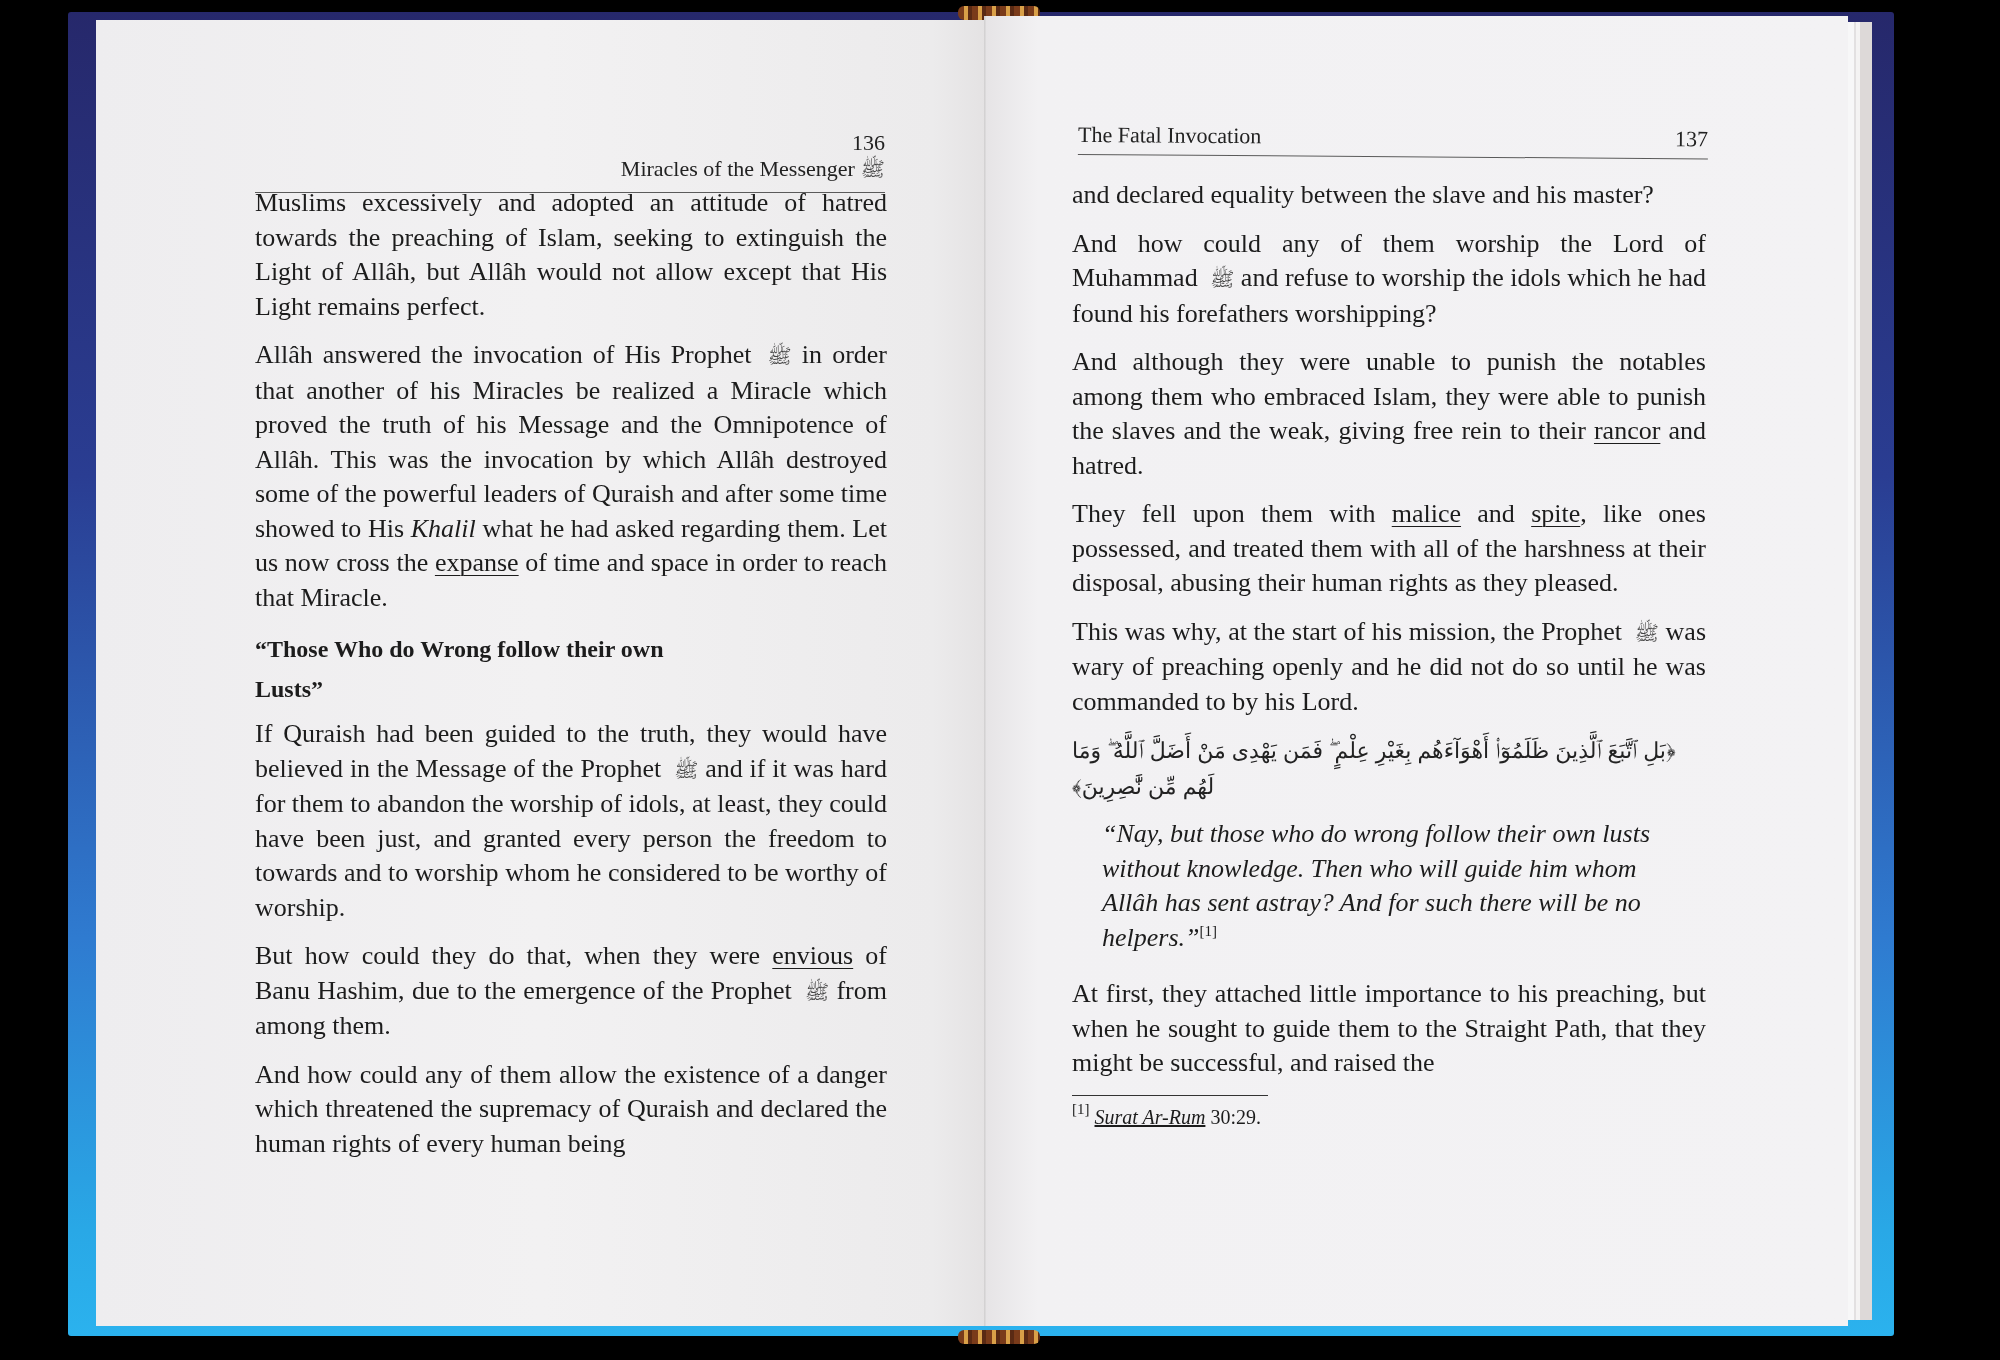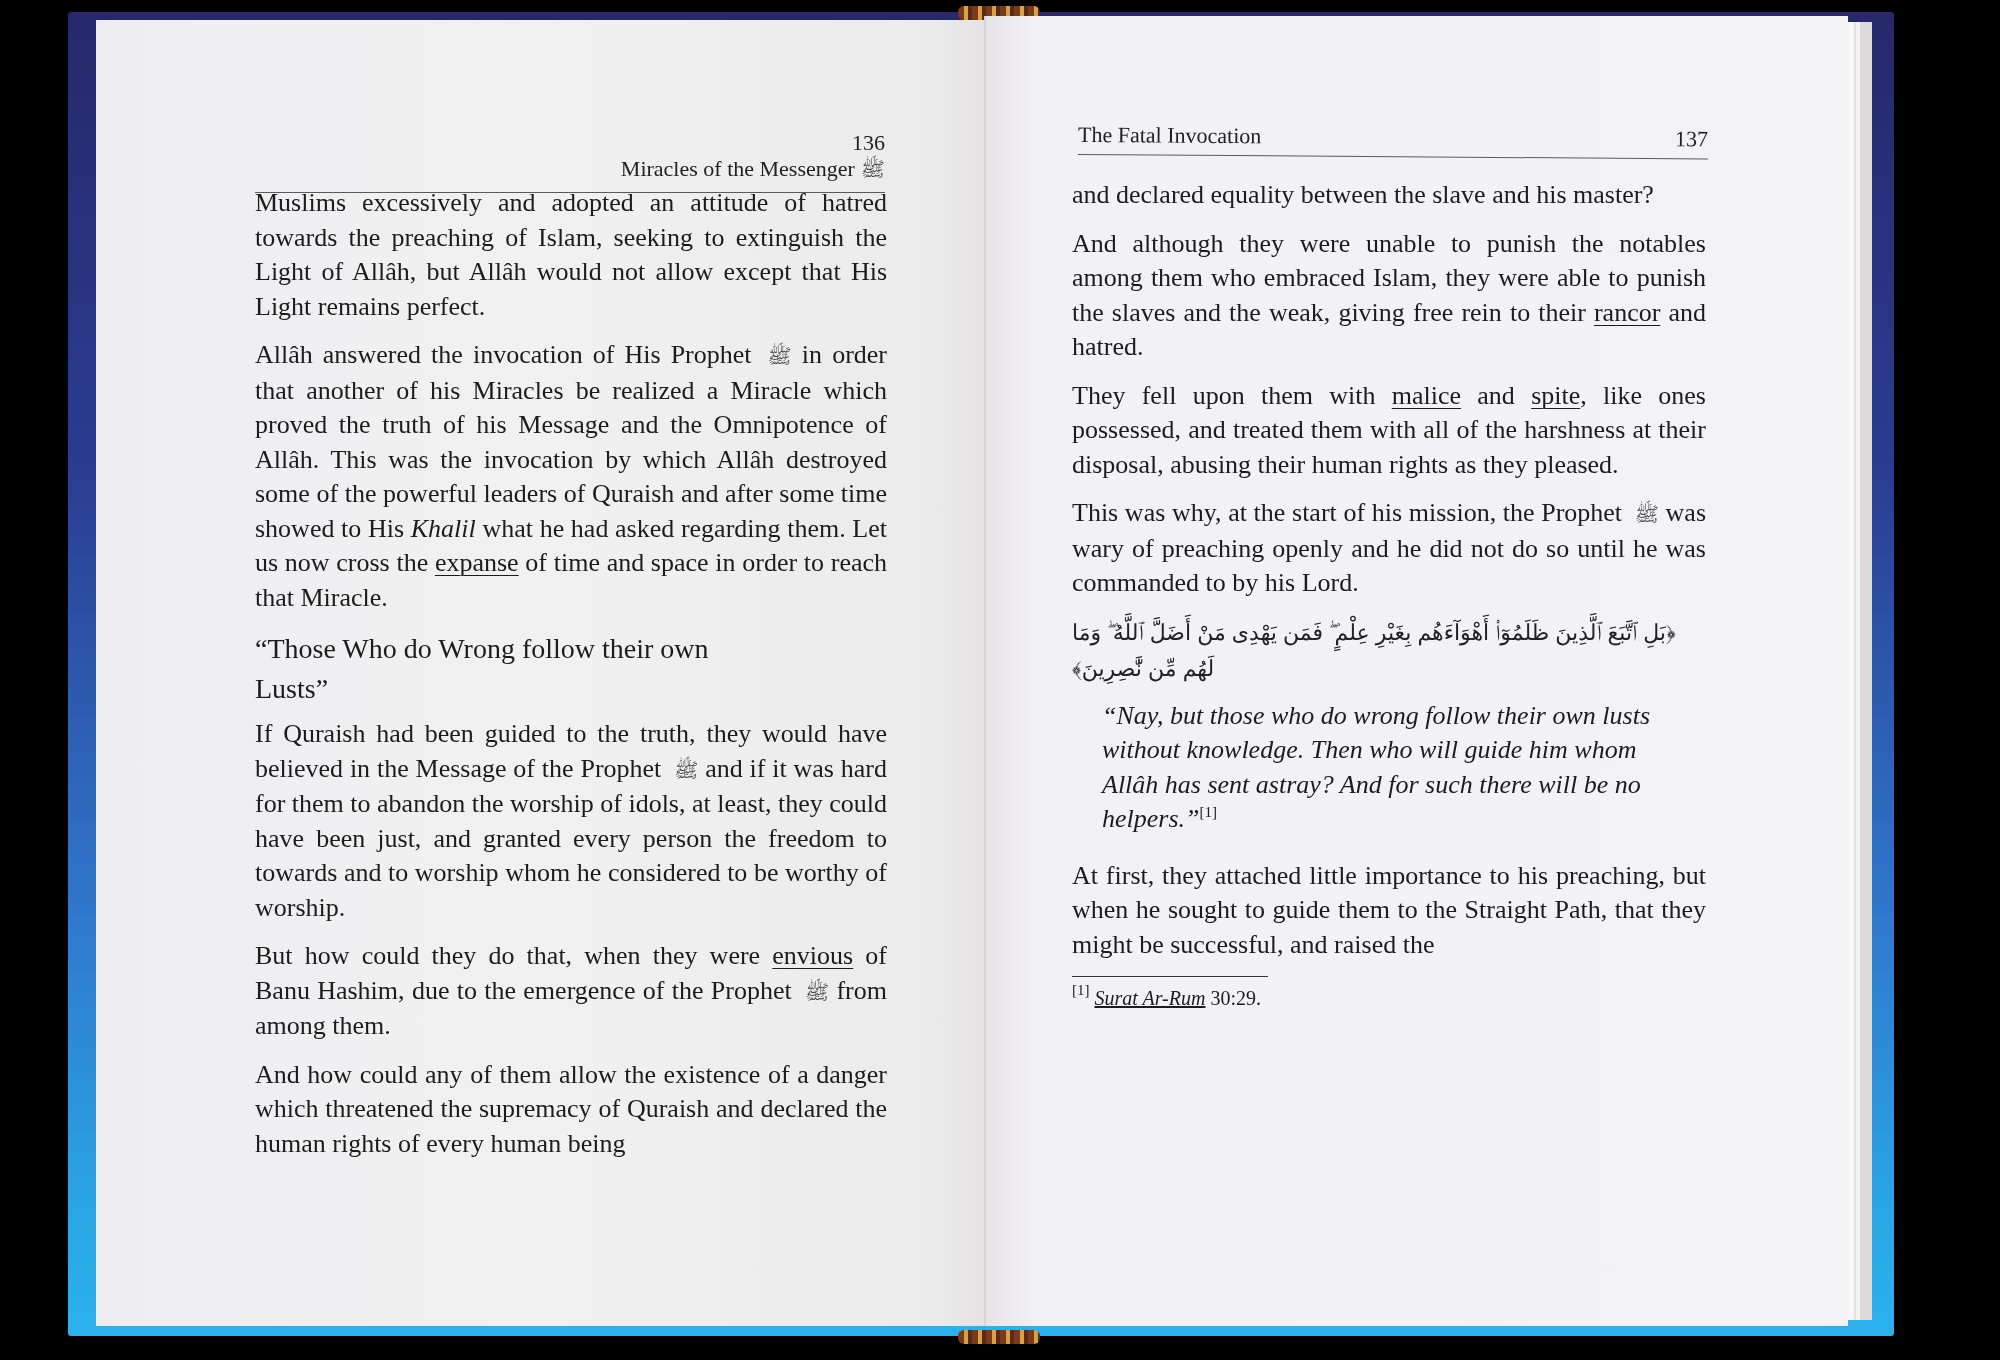--- a/index.html
+++ b/index.html
@@ -44,21 +44,21 @@
   }
   .left .header { left: 159px; top: 110px; width: 630px; flex-direction: column; }
   .right .header { left: 92px; top: 106px; width: 630px; transform: rotate(0.4deg); transform-origin: left; }
   .seal { font-size: 20px; margin-left: 6px; color: #444; }
   .col { position: absolute; font-size: 26px; line-height: 34.5px; text-align: justify; }
   .left .col { left: 159px; top: 166px; width: 632px; }
   .right .col { left: 86px; top: 162px; width: 634px; }
   .col p { margin: 0 0 14px 0; }
   .u { text-decoration: underline; text-underline-offset: 4px; text-decoration-thickness: 1px; }
   h3 {
-    font-size: 28px; font-weight: normal; margin: 14px 0 8px 0; line-height: 40px;
+    font-size: 24px; font-weight: bold; margin: 14px 0 8px 0; line-height: 40px;
     text-align: left; width: 480px;
   }
   .arabic {
     direction: rtl; text-align: left; font-family: Liberation Sans, sans-serif;
     font-size: 22px; line-height: 36px; margin: 14px 0 12px 0; color: #222;
   }
   .quote { font-style: italic; margin: 6px 24px 22px 30px !important; text-align: left; }
   sup { font-size: 15px; font-style: normal; vertical-align: 10px; line-height: 0; }
   .footnote-rule { width: 196px; border-top: 1.5px solid #333; margin: 10px 0 8px 0; }
   .footnote { font-size: 20px; line-height: 26px; }
@@ -101,20 +101,23 @@
 
 <div class="page right">
   <div class="header">
     <span>The Fatal Invocation</span>
     <span>137</span>
   </div>
 
   <div class="col">
     <p>and declared equality between the slave and his master?</p>
     <p>
+      <span>And how could any of them worship the Lord of Muhammad </span><span class="seal">ﷺ</span><span> and refuse to worship the idols which he had found his forefathers worshipping?</span>
+    </p>
+    <p>
       <span>And although they were unable to punish the notables among them who embraced Islam, they were able to punish the slaves and the weak, giving free rein to their </span><span class="u">rancor</span><span> and hatred.</span>
     </p>
     <p>
       <span>They fell upon them with </span><span class="u">malice</span><span> and </span><span class="u">spite</span><span>, like ones possessed, and treated them with all of the harshness at their disposal, abusing their human rights as they pleased.</span>
     </p>
     <p>
       <span>This was why, at the start of his mission, the Prophet </span><span class="seal">ﷺ</span><span> was wary of preaching openly and he did not do so until he was commanded to by his Lord.</span>
     </p>
 
     <div class="arabic">﴿بَلِ ٱتَّبَعَ ٱلَّذِينَ ظَلَمُوٓا۟ أَهْوَآءَهُم بِغَيْرِ عِلْمٍ ۖ فَمَن يَهْدِى مَنْ أَضَلَّ ٱللَّهُ ۖ وَمَا لَهُم مِّن نَّٰصِرِينَ﴾</div>

